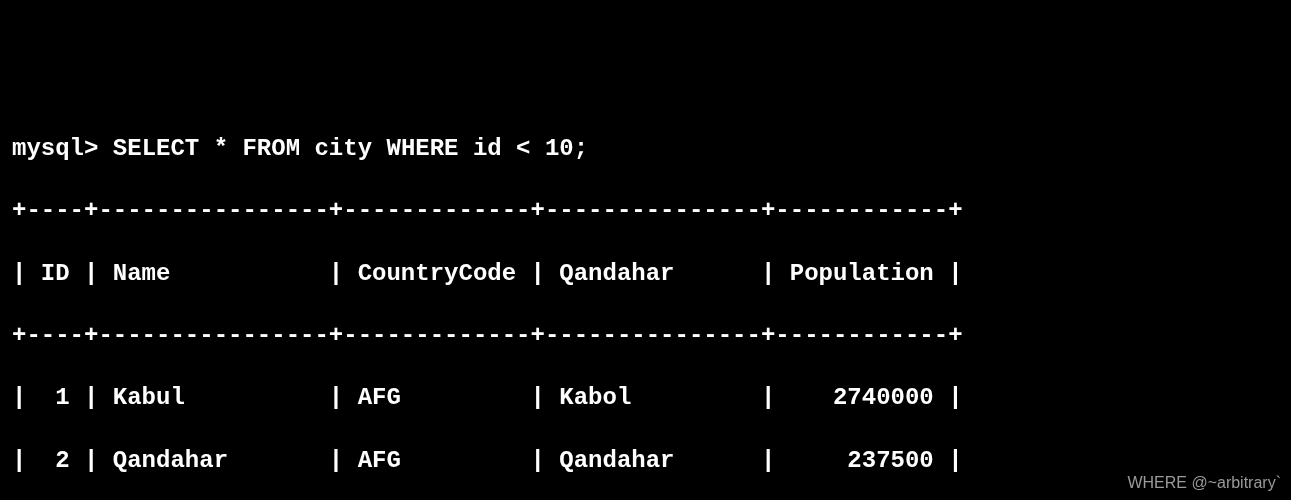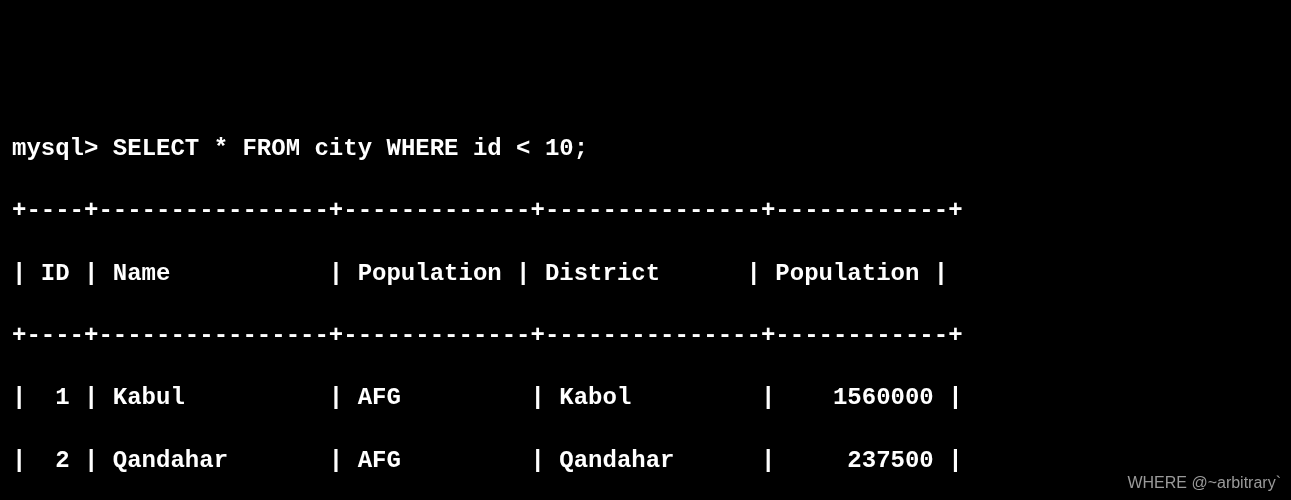--- a/index.html
+++ b/index.html
@@ -39,23 +39,23 @@
       font-family: "Arial", sans-serif;
     }
   </style>
 </head>
 <body>
 
 
 
 <div class="prompt-line"><span>mysql&gt; </span><span>SELECT * FROM city WHERE id &lt; 10;</span></div>
 <div class="table-border">+----+----------------+-------------+---------------+------------+</div>
-<div class="table-row">| ID | Name           | Population | District      | Population |</div>
+<div class="table-row">| ID | Name           | CountryCode | Qandahar      | Population |</div>
 <div class="table-border">+----+----------------+-------------+---------------+------------+</div>
-<div class="table-row">|  1 | Kabul          | AFG         | Kabol         |    1560000 |</div>
+<div class="table-row">|  1 | Kabul          | AFG         | Kabol         |    2740000 |</div>
 <div class="table-row">|  2 | Qandahar       | AFG         | Qandahar      |     237500 |</div>
 
 
 
 
 
 
 
 
 

